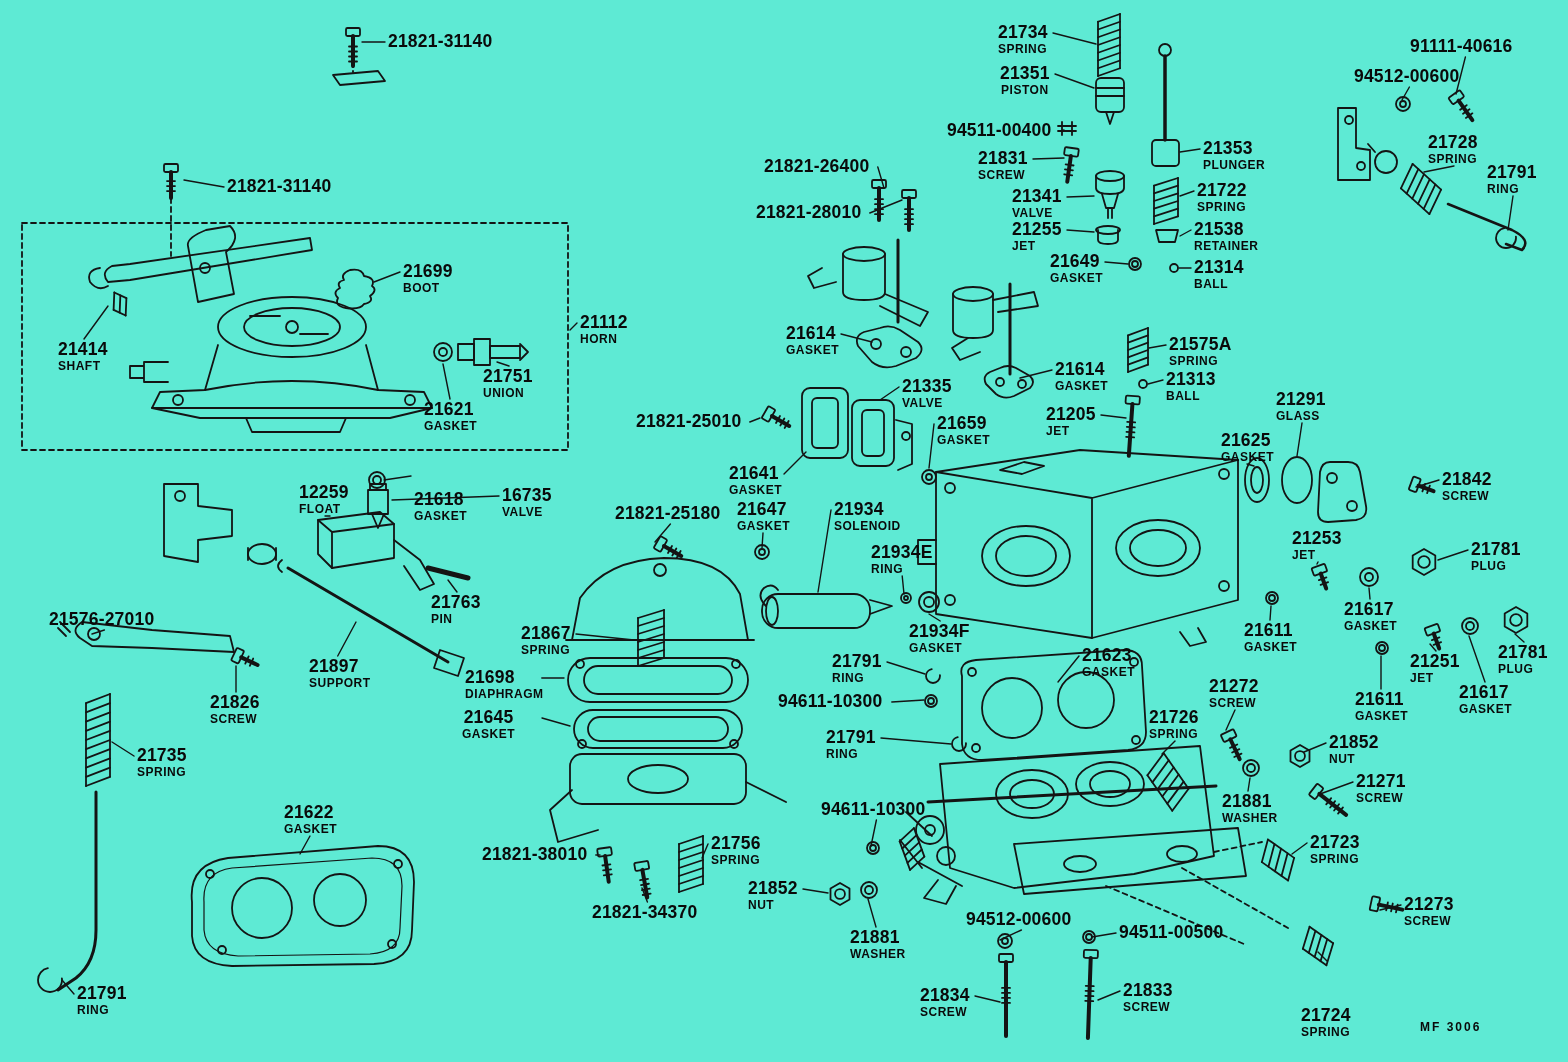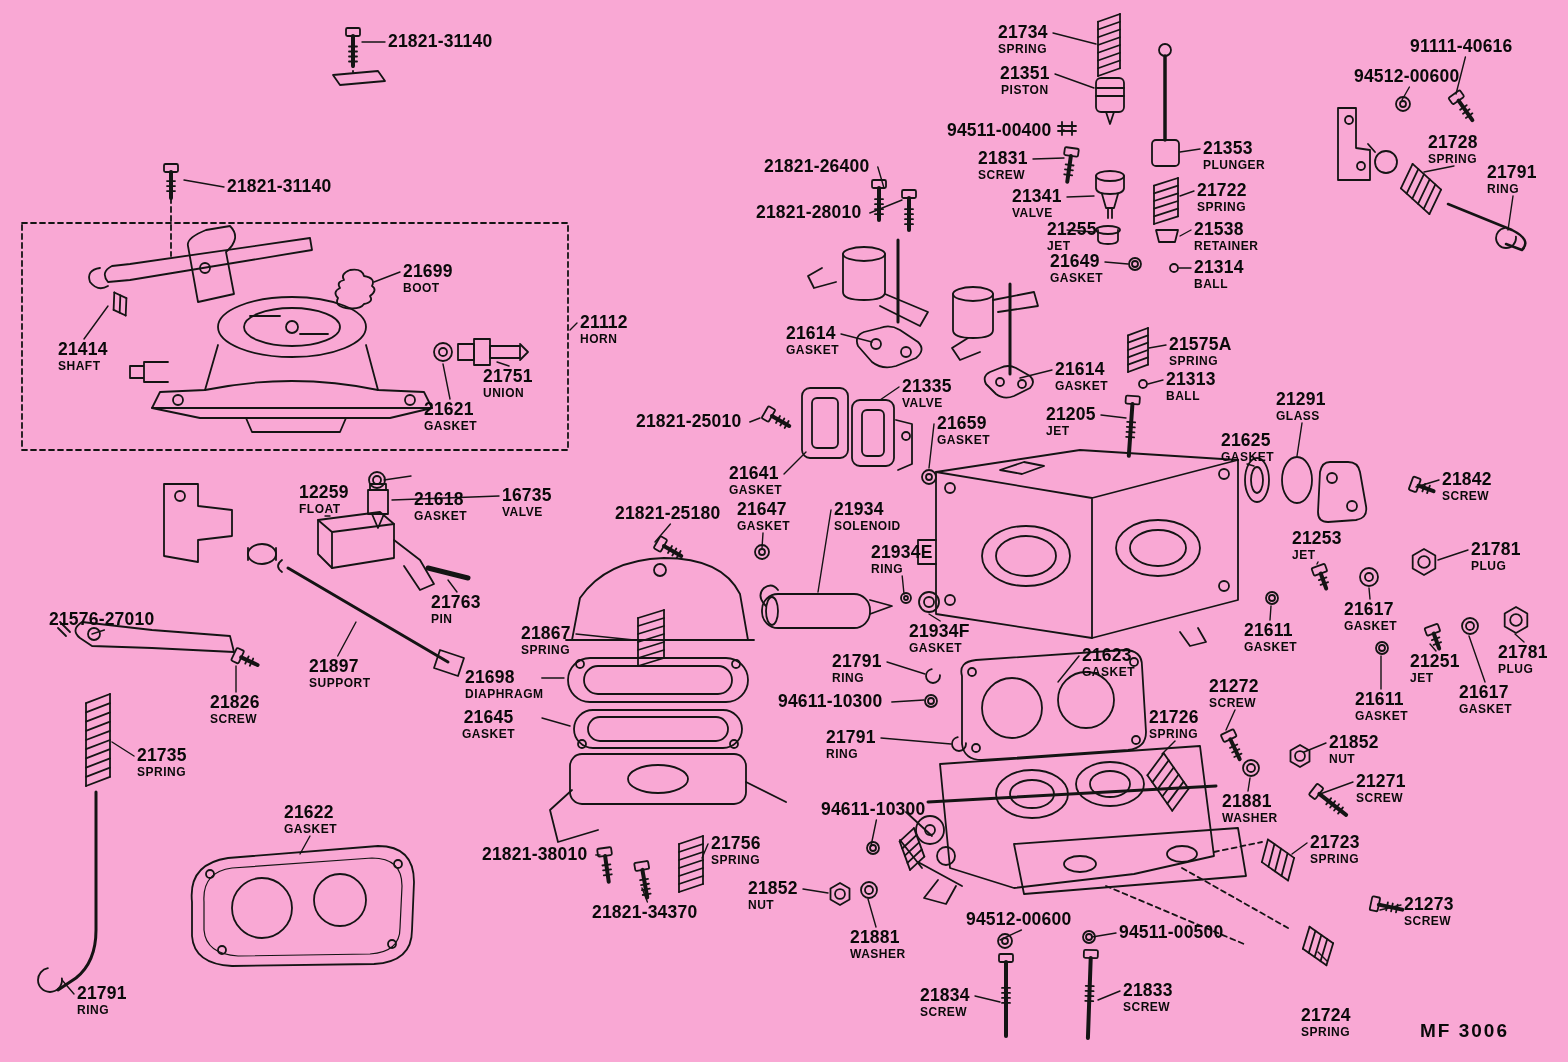--- a/index.html
+++ b/index.html
@@ -1,22 +1,22 @@
 <!DOCTYPE html>
 <html><head>
 <meta charset="utf-8">
 <style>
   html,body{margin:0;padding:0;background:#e8e8e6;}
-  #stage{position:relative;width:1568px;height:1062px;background:#f9a8d4;overflow:hidden;
+  #stage{position:relative;width:1568px;height:1062px;background:#5eead4;overflow:hidden;
          font-family:"Liberation Sans",sans-serif;}
   #art{position:absolute;left:0;top:0;}
   .part-label{position:absolute;color:#0a0a0a;white-space:nowrap;}
   .part-num{font-size:17.5px;font-weight:bold;letter-spacing:.2px;line-height:1;}
   .part-sub{font-size:12px;font-weight:bold;letter-spacing:.5px;line-height:1.15;margin-top:1px;}
-  #footer-code{position:absolute;left:1420px;top:1020px;font-size:19px;font-weight:bold;
+  #footer-code{position:absolute;left:1420px;top:1020px;font-size:12px;font-weight:bold;
                letter-spacing:2px;color:#0a0a0a;}
 </style>
 </head>
 <body>
 
 <div id="stage">
 
   <svg id="art" width="1568" height="1062" viewBox="0 0 1568 1062">
     <g stroke="#141414" fill="none" stroke-width="1.8" stroke-linecap="round" stroke-linejoin="round">
 
@@ -706,21 +706,21 @@
         <div class="part-num">21341</div>
         <div class="part-sub">VALVE</div>
       </div>
       <div class="part-label" style="left: 1197px; top: 182px;">
         <div class="part-num">21722</div>
         <div class="part-sub">SPRING</div>
       </div>
       <div class="part-label" style="left: 227px; top: 178px;">
         <div class="part-num">21821-31140</div>
       </div>
-      <div class="part-label" style="left: 1012px; top: 221px; margin-left: 35px;">
+      <div class="part-label" style="left: 1012px; top: 221px;">
         <div class="part-num">21255</div>
         <div class="part-sub">JET</div>
       </div>
       <div class="part-label" style="left: 1194px; top: 221px;">
         <div class="part-num">21538</div>
         <div class="part-sub">RETAINER</div>
       </div>
       <div class="part-label" style="left: 1050px; top: 253px;">
         <div class="part-num">21649</div>
         <div class="part-sub">GASKET</div>

